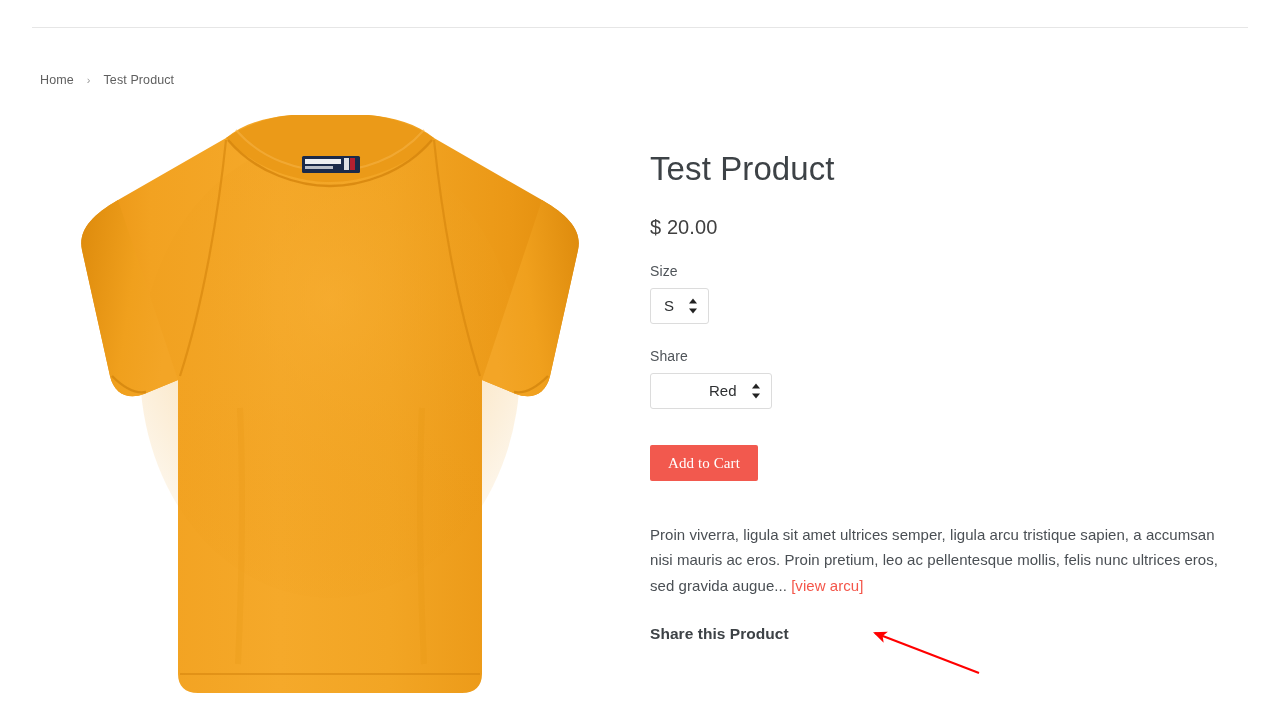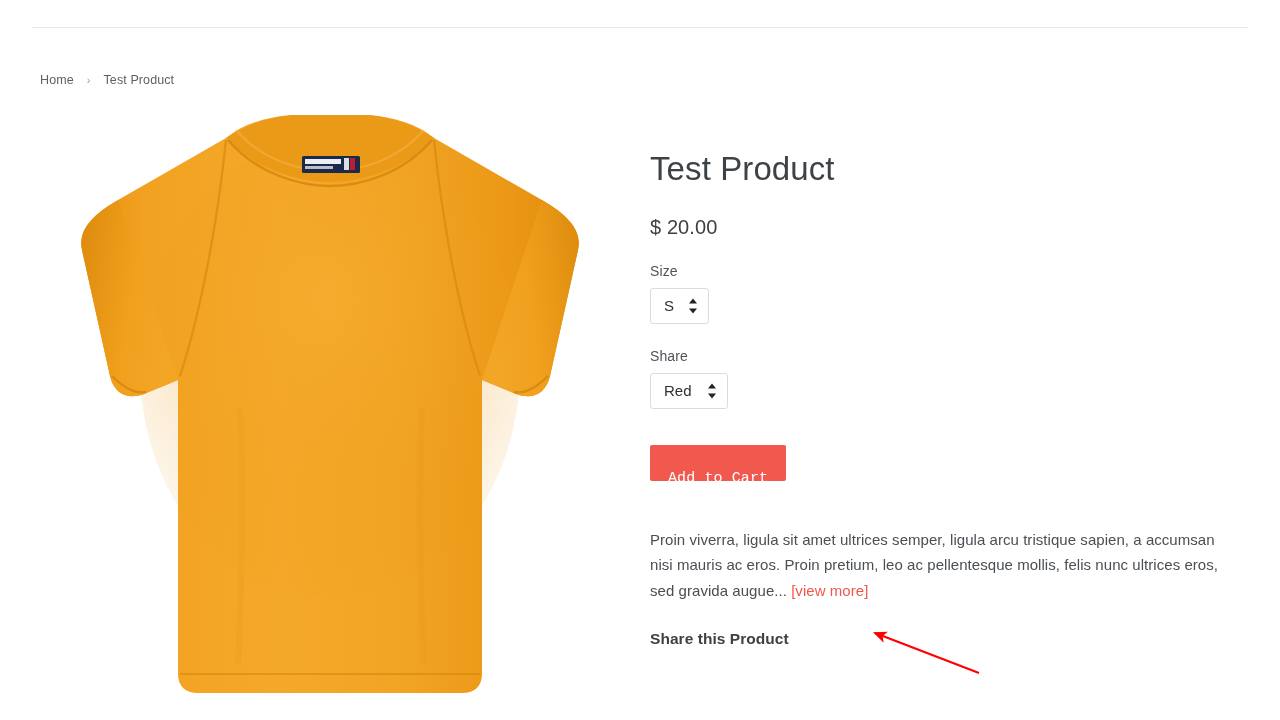--- a/index.html
+++ b/index.html
@@ -109,35 +109,35 @@
     position: absolute;
     left: 0;
     width: 0; height: 0;
     border-left: 4.5px solid transparent;
     border-right: 4.5px solid transparent;
   }
   .stepper i.up { top: 1px; border-bottom: 5px solid #222; }
   .stepper i.down { bottom: 1px; border-top: 5px solid #222; }
 
   .size-shell { min-width: 55px; }
-  .color-shell { min-width: 78px; }
+  .color-shell { min-width: 78px; padding-left: 45px; }
   .sex-shell { min-width: 88px; }
 
   
   .cart-row { padding-top: 36px; }
   .add-to-cart {
     display: inline-block;
     border: 0;
     background: #f2594e;
     color: #ffffff;
-    font-family: Liberation Mono, monospace;
+    font-family: Liberation Serif, serif;
     font-size: 15px;
     line-height: 36px;
     height: 36px;
-    padding: 16px 18px;
+    padding: 0 18px;
     border-radius: 2px;
     cursor: pointer;
     letter-spacing: .1px;
   }
 
   
   .product-description {
     margin: 0;
     padding-top: 41px;
     width: 574px;
@@ -291,21 +291,21 @@
       </div>
     </div>
 
 
     <div class="cart-row">
       <button class="add-to-cart">Add to Cart</button>
     </div>
 
     <p class="product-description">
       <span>Proin viverra, ligula sit amet ultrices semper, ligula arcu tristique sapien, a accumsan nisi mauris ac eros. Proin pretium, leo ac pellentesque mollis, felis nunc ultrices eros, sed gravida augue...</span>
-      <a class="view-more" href="#">[view more]</a>
+      <a class="view-more" href="#">[view arcu]</a>
     </p>
 
     <h3 class="share-heading">Share this Product</h3>
 
   </div>
 
   <svg class="annotation-arrow" viewBox="0 0 140 70" xmlns="http://www.w3.org/2000/svg">
     <defs>
       <marker id="arrowHead" markerWidth="7" markerHeight="7" refX="5.5" refY="3.2" orient="auto" markerUnits="strokeWidth">
         <path d="M0,0.4 L6.5,3.2 L0,6 L1.6,3.2 Z" fill="#ff0000"></path>

